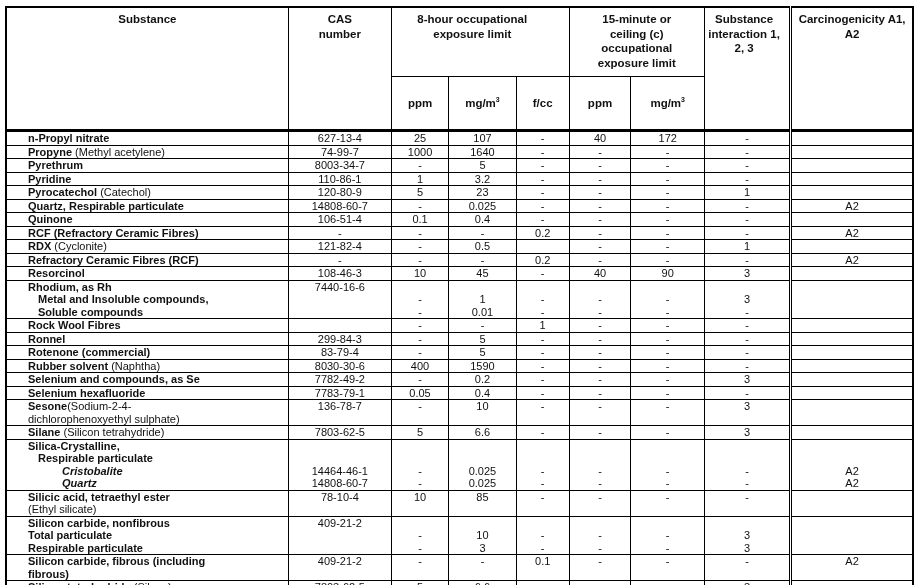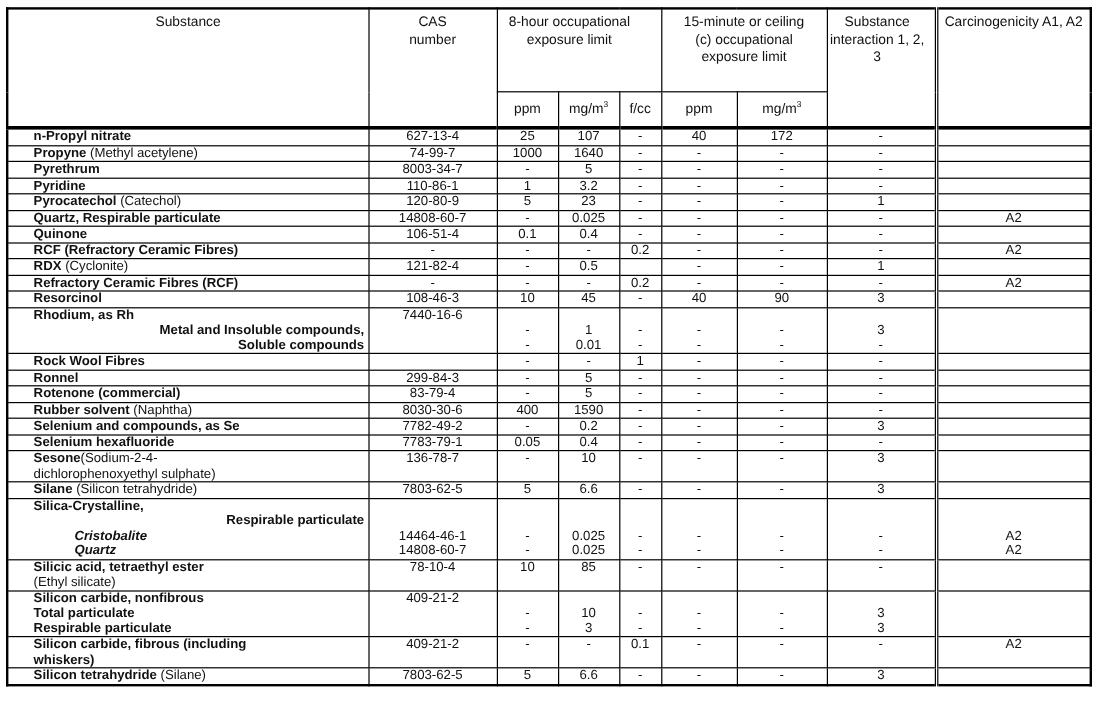--- a/index.html
+++ b/index.html
@@ -2,29 +2,29 @@
 <html><head>
 <meta charset="utf-8">
 <style>
   html, body { margin: 0; padding: 0; background: #ffffff; }
   body { width: 914px; height: 585px; overflow: hidden; position: relative;
          font-family: "Liberation Sans", sans-serif; color: #111; }
   table.oel { position: absolute; left: 5px; top: 6px; border-collapse: collapse;
               table-layout: fixed; font-size: 11px; line-height: 12.5px; }
   table.oel td, table.oel th { border: 1px solid #000; padding: 0 3px; vertical-align: top; }
   table.oel { border: 2px solid #000; }
-  th { font-weight: normal; text-align: center; font-size: 11.5px; line-height: 14.5px; }
+  th { font-weight: bold; text-align: center; font-size: 11.5px; line-height: 14.5px; }
   thead tr.top th { height: 64px; padding-top: 4px; }
-  thead tr.sub th { height: 20px; vertical-align: middle; padding: 4px; }
+  thead tr.sub th { height: 20px; vertical-align: middle; padding: 16px; }
   thead tr.sub { border-bottom: 3px solid #000; }
   thead tr.sub th { border-bottom: 3px solid #000; }
   td.c { text-align: center; }
   td.name { text-align: left; padding-left: 4px; }
   .b { font-weight: bold; margin-left: 18px; }
-  .ind1 { padding-left: 10px; text-align: right; }
+  .ind1 { padding-left: 10px; }
   .ind2 { padding-left: 34px; font-style: italic; }
   .dbl-l { border-left: 3px double #000 !important; }
   .line { display: block; white-space: nowrap; }
   sup { font-size: 7px; line-height: 0; vertical-align: 5px; }
 </style>
 </head>
 <body>
 
 <table class="oel">
   <colgroup>
@@ -794,21 +794,21 @@
           <span class="line">3</span>
           <span class="line">3</span>
         </td>
         <td class="c dbl-l">
           <span class="line">&nbsp;</span>
         </td>
       </tr>
       <tr>
         <td class="name">
           <span class="line"><span class="b">Silicon carbide, fibrous (including</span><span></span></span>
-          <span class="line"><span class="b">whiskers)</span><span></span></span>
+          <span class="line"><span class="b">fibrous)</span><span></span></span>
         </td>
         <td class="c">
           <span class="line">409-21-2</span>
           <span class="line">&nbsp;</span>
         </td>
         <td class="c">
           <span class="line">-</span>
           <span class="line">&nbsp;</span>
         </td>
         <td class="c">

